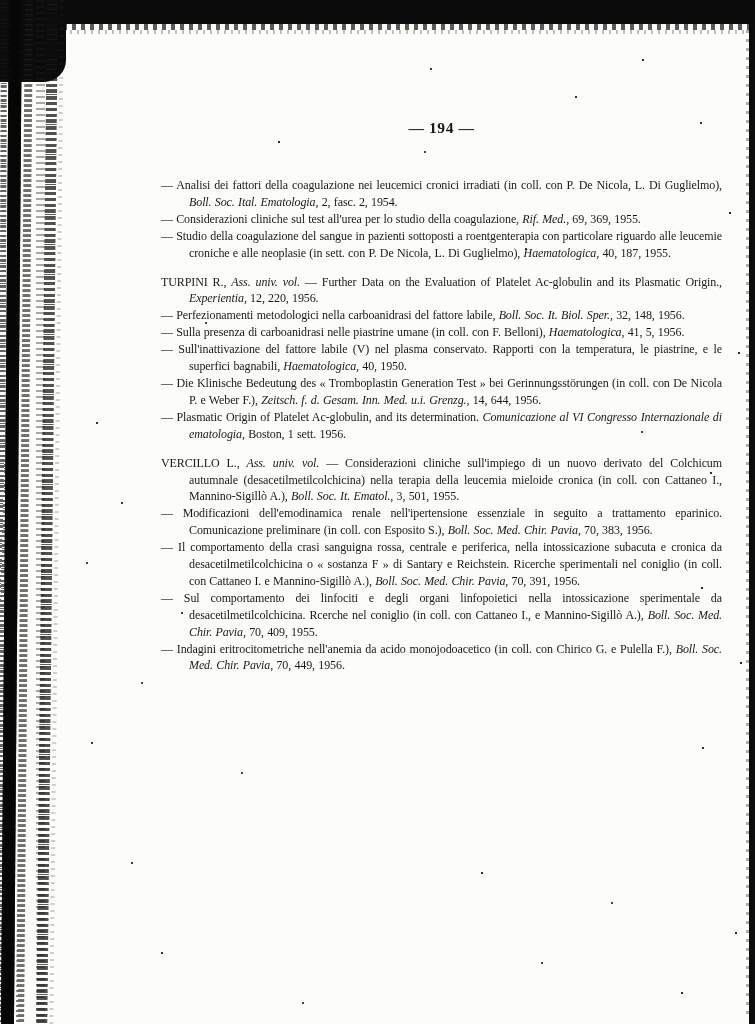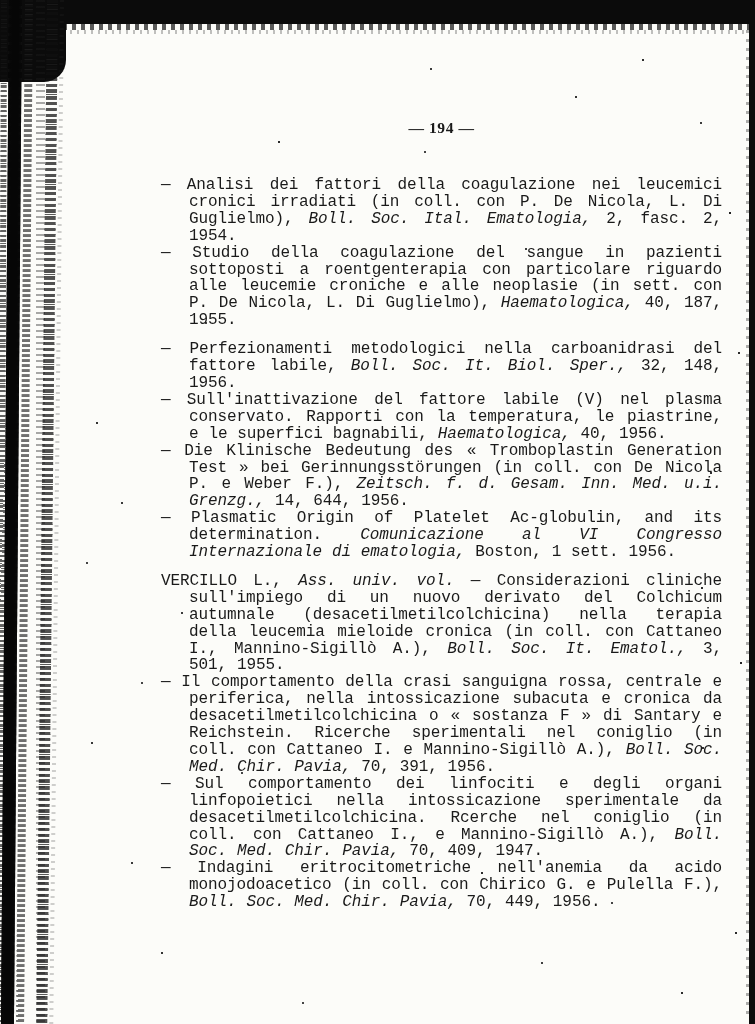--- a/index.html
+++ b/index.html
@@ -115,25 +115,24 @@
     font-weight: bold;
     letter-spacing: .6px;
     margin: 0 0 40px 0;
   }
   .group { margin: 0 0 12px 0; }
   .entry {
     margin: 0;
     padding-left: 28px;
     text-indent: -28px;
     text-align: justify;
-    font-size: 16px;
+    font-size: 12px;
     line-height: 16.9px;
     letter-spacing: -0.1px;
     word-spacing: 0.4px;
-    font-family: Liberation Mono, monospace;
   }
   .it { font-style: italic; }
 </style>
 </head>
 <body>
 
 <div class="top-band"></div>
 <div class="top-band-fray"></div>
 <div class="top-band-fray2"></div>
 <div class="corner-blob"></div>
@@ -149,28 +148,32 @@
 
 <div class="right-strip"></div>
 <div class="right-fray"></div>
 <div class="speckles"></div>
 
 <div class="content">
   <div class="page-number">— 194 —</div>
   <div id="bibliography">
       <div class="group">
         <p class="entry"><span>— Analisi dei fattori della coagulazione nei leucemici cronici irradiati (in coll. con P. De Nicola, L. Di Guglielmo), </span><span class="it">Boll. Soc. Ital. Ematologia,</span><span> 2, fasc. 2, 1954.</span></p>
+        <p class="entry"><span>— Considerazioni cliniche sul test all'urea per lo studio della coagulazione, </span><span class="it">Rif. Med.,</span><span> 69, 369, 1955.</span></p>
         <p class="entry"><span>— Studio della coagulazione del sangue in pazienti sottoposti a roentgenterapia con particolare riguardo alle leucemie croniche e alle neoplasie (in sett. con P. De Nicola, L. Di Guglielmo), </span><span class="it">Haematologica,</span><span> 40, 187, 1955.</span></p>
       </div>
       <div class="group">
+        <p class="entry"><span>TURPINI R., </span><span class="it">Ass. univ. vol.</span><span> — Further Data on the Evaluation of Platelet Ac-globulin and its Plasmatic Origin., </span><span class="it">Experientia,</span><span> 12, 220, 1956.</span></p>
         <p class="entry"><span>— Perfezionamenti metodologici nella carboanidrasi del fattore labile, </span><span class="it">Boll. Soc. It. Biol. Sper.,</span><span> 32, 148, 1956.</span></p>
-        <p class="entry"><span>— Sull'inattivazione del fattore labile (V) nel plasma conservato. Rapporti con la temperatura, le piastrine, e le superfici bagnabili, </span><span class="it">Haematologica,</span><span> 40, 1956.</span></p>
+        <p class="entry"><span>— Sulla presenza di carboanidrasi nelle piastrine umane (in coll. con F. Belloni), </span><span class="it">Haematologica,</span><span> 41, 5, 1956.</span></p>
+        <p class="entry"><span>— Sull'inattivazione del fattore labile (V) nel plasma conservato. Rapporti con la temperatura, le piastrine, e le superfici bagnabili, </span><span class="it">Haematologica,</span><span> 40, 1950.</span></p>
         <p class="entry"><span>— Die Klinische Bedeutung des « Tromboplastin Generation Test » bei Gerinnungsstörungen (in coll. con De Nicola P. e Weber F.), </span><span class="it">Zeitsch. f. d. Gesam. Inn. Med. u.i. Grenzg.,</span><span> 14, 644, 1956.</span></p>
         <p class="entry"><span>— Plasmatic Origin of Platelet Ac-globulin, and its determination. </span><span class="it">Comunicazione al VI Congresso Internazionale di ematologia,</span><span> Boston, 1 sett. 1956.</span></p>
       </div>
       <div class="group">
         <p class="entry"><span>VERCILLO L., </span><span class="it">Ass. univ. vol.</span><span> — Considerazioni cliniche sull'impiego di un nuovo derivato del Colchicum autumnale (desacetilmetilcolchicina) nella terapia della leucemia mieloide cronica (in coll. con Cattaneo I., Mannino-Sigillò A.), </span><span class="it">Boll. Soc. It. Ematol.,</span><span> 3, 501, 1955.</span></p>
+        <p class="entry"><span>— Modificazioni dell'emodinamica renale nell'ipertensione essenziale in seguito a trattamento eparinico. Comunicazione preliminare (in coll. con Esposito S.), </span><span class="it">Boll. Soc. Med. Chir. Pavia,</span><span> 70, 383, 1956.</span></p>
         <p class="entry"><span>— Il comportamento della crasi sanguigna rossa, centrale e periferica, nella intossicazione subacuta e cronica da desacetilmetilcolchicina o « sostanza F » di Santary e Reichstein. Ricerche sperimentali nel coniglio (in coll. con Cattaneo I. e Mannino-Sigillò A.), </span><span class="it">Boll. Soc. Med. Chir. Pavia,</span><span> 70, 391, 1956.</span></p>
-        <p class="entry"><span>— Sul comportamento dei linfociti e degli organi linfopoietici nella intossicazione sperimentale da desacetilmetilcolchicina. Rcerche nel coniglio (in coll. con Cattaneo I., e Mannino-Sigillò A.), </span><span class="it">Boll. Soc. Med. Chir. Pavia,</span><span> 70, 409, 1947.</span></p>
+        <p class="entry"><span>— Sul comportamento dei linfociti e degli organi linfopoietici nella intossicazione sperimentale da desacetilmetilcolchicina. Rcerche nel coniglio (in coll. con Cattaneo I., e Mannino-Sigillò A.), </span><span class="it">Boll. Soc. Med. Chir. Pavia,</span><span> 70, 409, 1955.</span></p>
         <p class="entry"><span>— Indagini eritrocitometriche nell'anemia da acido monojodoacetico (in coll. con Chirico G. e Pulella F.), </span><span class="it">Boll. Soc. Med. Chir. Pavia,</span><span> 70, 449, 1956.</span></p>
       </div>
     </div>
 </div>
 
 </body></html>

